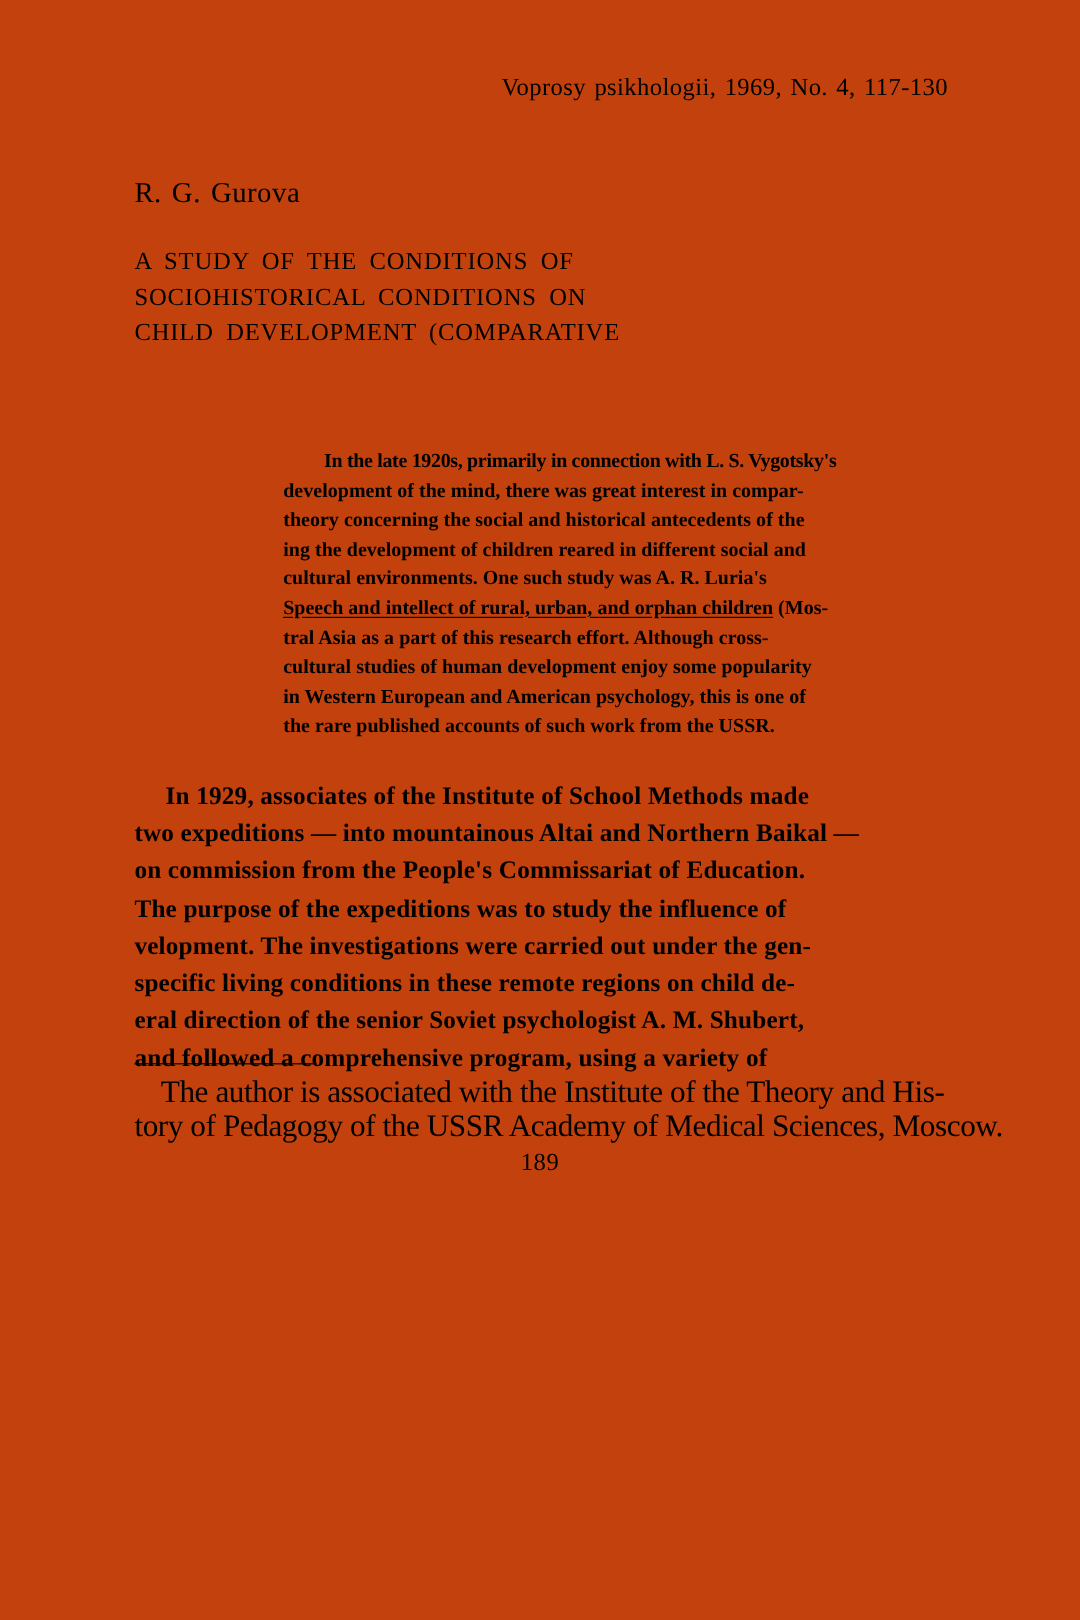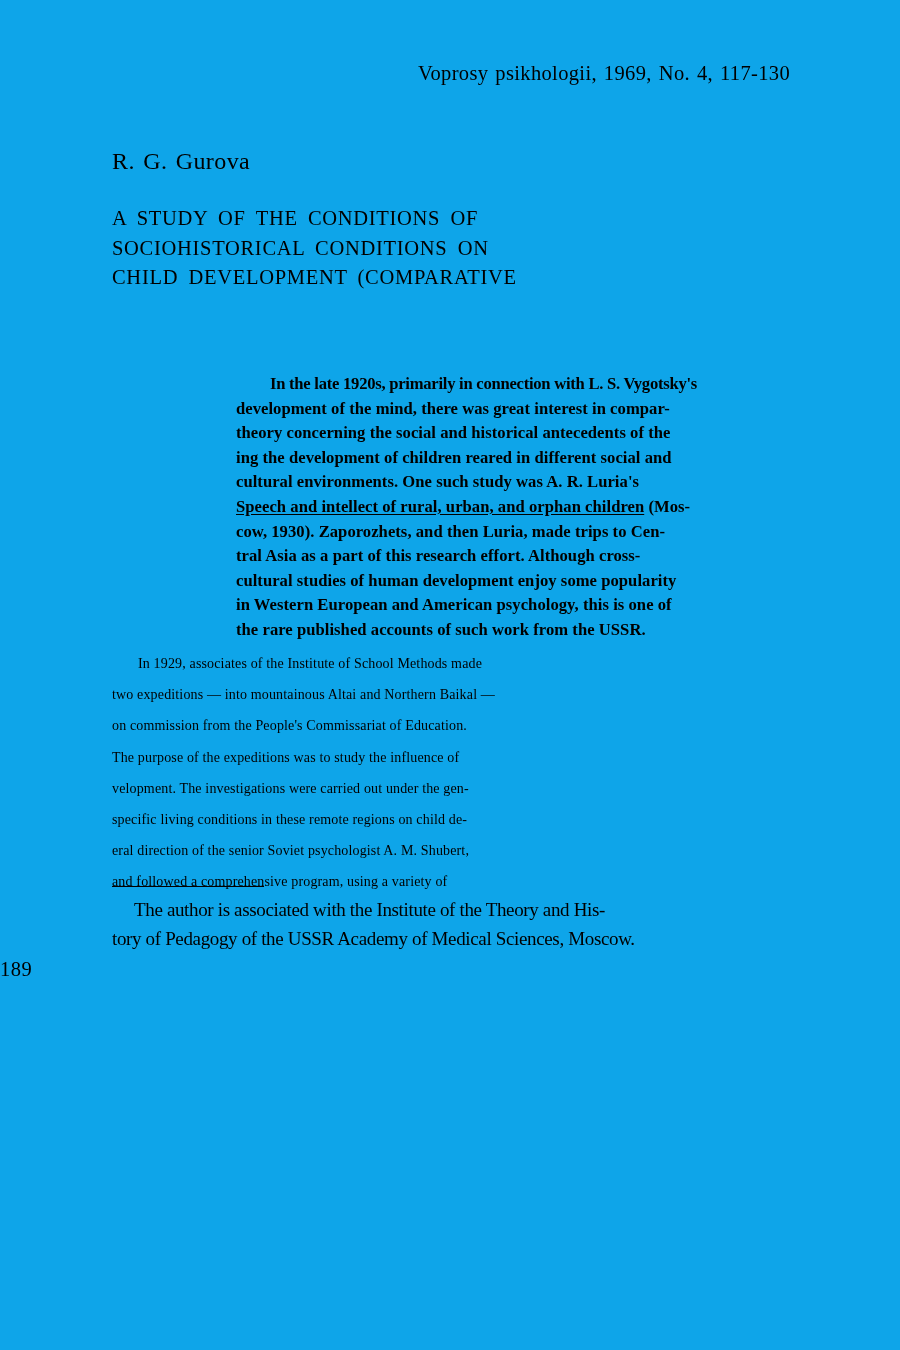--- a/index.html
+++ b/index.html
@@ -15,21 +15,21 @@
     color: #000000;
     overflow: hidden;
   }
 
   .page {
     position: absolute;
     left: 0;
     top: 0;
     width: 900px;
     height: 1350px;
-    background: #0ea5e9;
+    background: #c2410c;
   }
 
   
   .running-head {
     position: absolute;
     left: 112px;
     top: 62px;
     width: 678px;
     text-align: right;
     font-size: 20.5px;
@@ -89,23 +89,24 @@
     text-align: center;
   }
   .tight { letter-spacing: -0.25px; margin-left: 17px; }
 
   
   .body-par {
     position: absolute;
     left: 112px;
     top: 648px;
     width: 690px;
-    font-size: 14px;
+    font-size: 21px;
     line-height: 31.2px;
     letter-spacing: 0.15px;
+    font-weight: bold;
   }
   .body-par .bline {
     display: block;
     white-space: nowrap;
   }
   .body-par .indent {
     display: inline-block;
     width: 26px;
   }
 
@@ -116,39 +117,40 @@
     top: 886px;
     width: 152px;
     height: 0;
     border-top: 1.6px solid #000000;
   }
   .footnote {
     position: absolute;
     left: 112px;
     top: 896px;
     width: 690px;
-    font-size: 19px;
+    font-size: 26px;
     line-height: 28.5px;
     letter-spacing: -0.35px;
   }
   .footnote .fline {
     display: block;
     white-space: nowrap;
   }
   .footnote .indent {
     display: inline-block;
     width: 22px;
   }
 
   
   .folio {
     position: absolute;
     left: 0;
     top: 958px;
     width: 900px;
+    text-align: center;
     font-size: 20.5px;
     letter-spacing: 0.5px;
   }
 </style>
 </head>
 <body>
 
 <div class="page">
 
   <div class="running-head">Voprosy psikhologii, 1969, No. 4, 117-130</div>
@@ -161,21 +163,20 @@
     <span class="tline">CHILD DEVELOPMENT (COMPARATIVE</span>
   </div>
 
   <div class="abstract">
     <span class="aline"><span class="indent"></span><span class="tight">In the late 1920s, primarily in connection with L. S. Vygotsky's</span></span>
     <span class="aline">development of the mind, there was great interest in compar-</span>
     <span class="aline">theory concerning the social and historical antecedents of the</span>
     <span class="aline">ing the development of children reared in different social and</span>
     <span class="aline">cultural environments. One such study was A. R. Luria's</span>
     <span class="aline"><u>Speech and intellect of rural, urban, and orphan children</u><span> (Mos-</span></span>
-    <span class="aline">cow, 1930). Zaporozhets, and then Luria, made trips to Cen-</span>
     <span class="aline">tral Asia as a part of this research effort. Although cross-</span>
     <span class="aline">cultural studies of human development enjoy some popularity</span>
     <span class="aline">in Western European and American psychology, this is one of</span>
     <span class="aline">the rare published accounts of such work from the USSR.</span>
   </div>
 
   <div class="body-par">
     <span class="bline"><span class="indent"></span><span>In 1929, associates of the Institute of School Methods made</span></span>
     <span class="bline">two expeditions — into mountainous Altai and Northern Baikal —</span>
     <span class="bline">on commission from the People's Commissariat of Education.</span>

